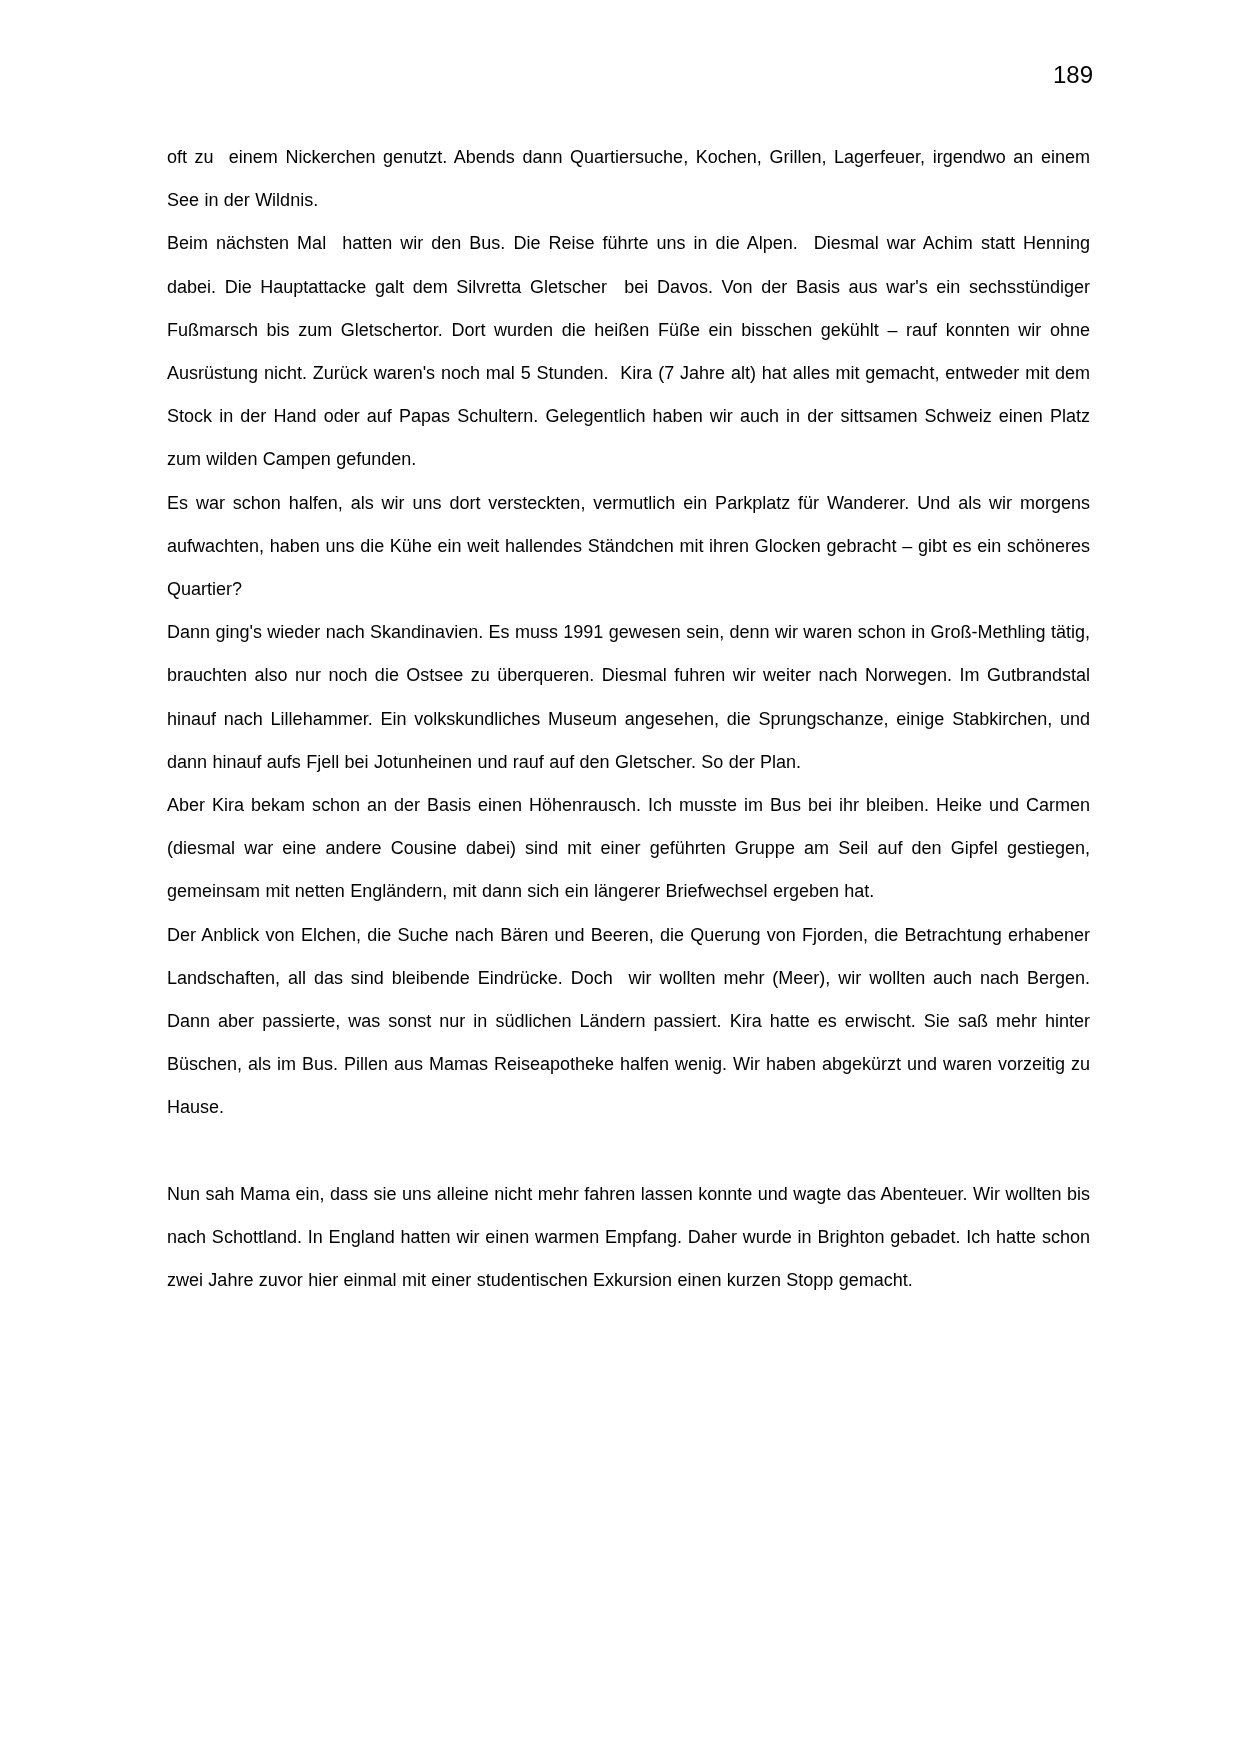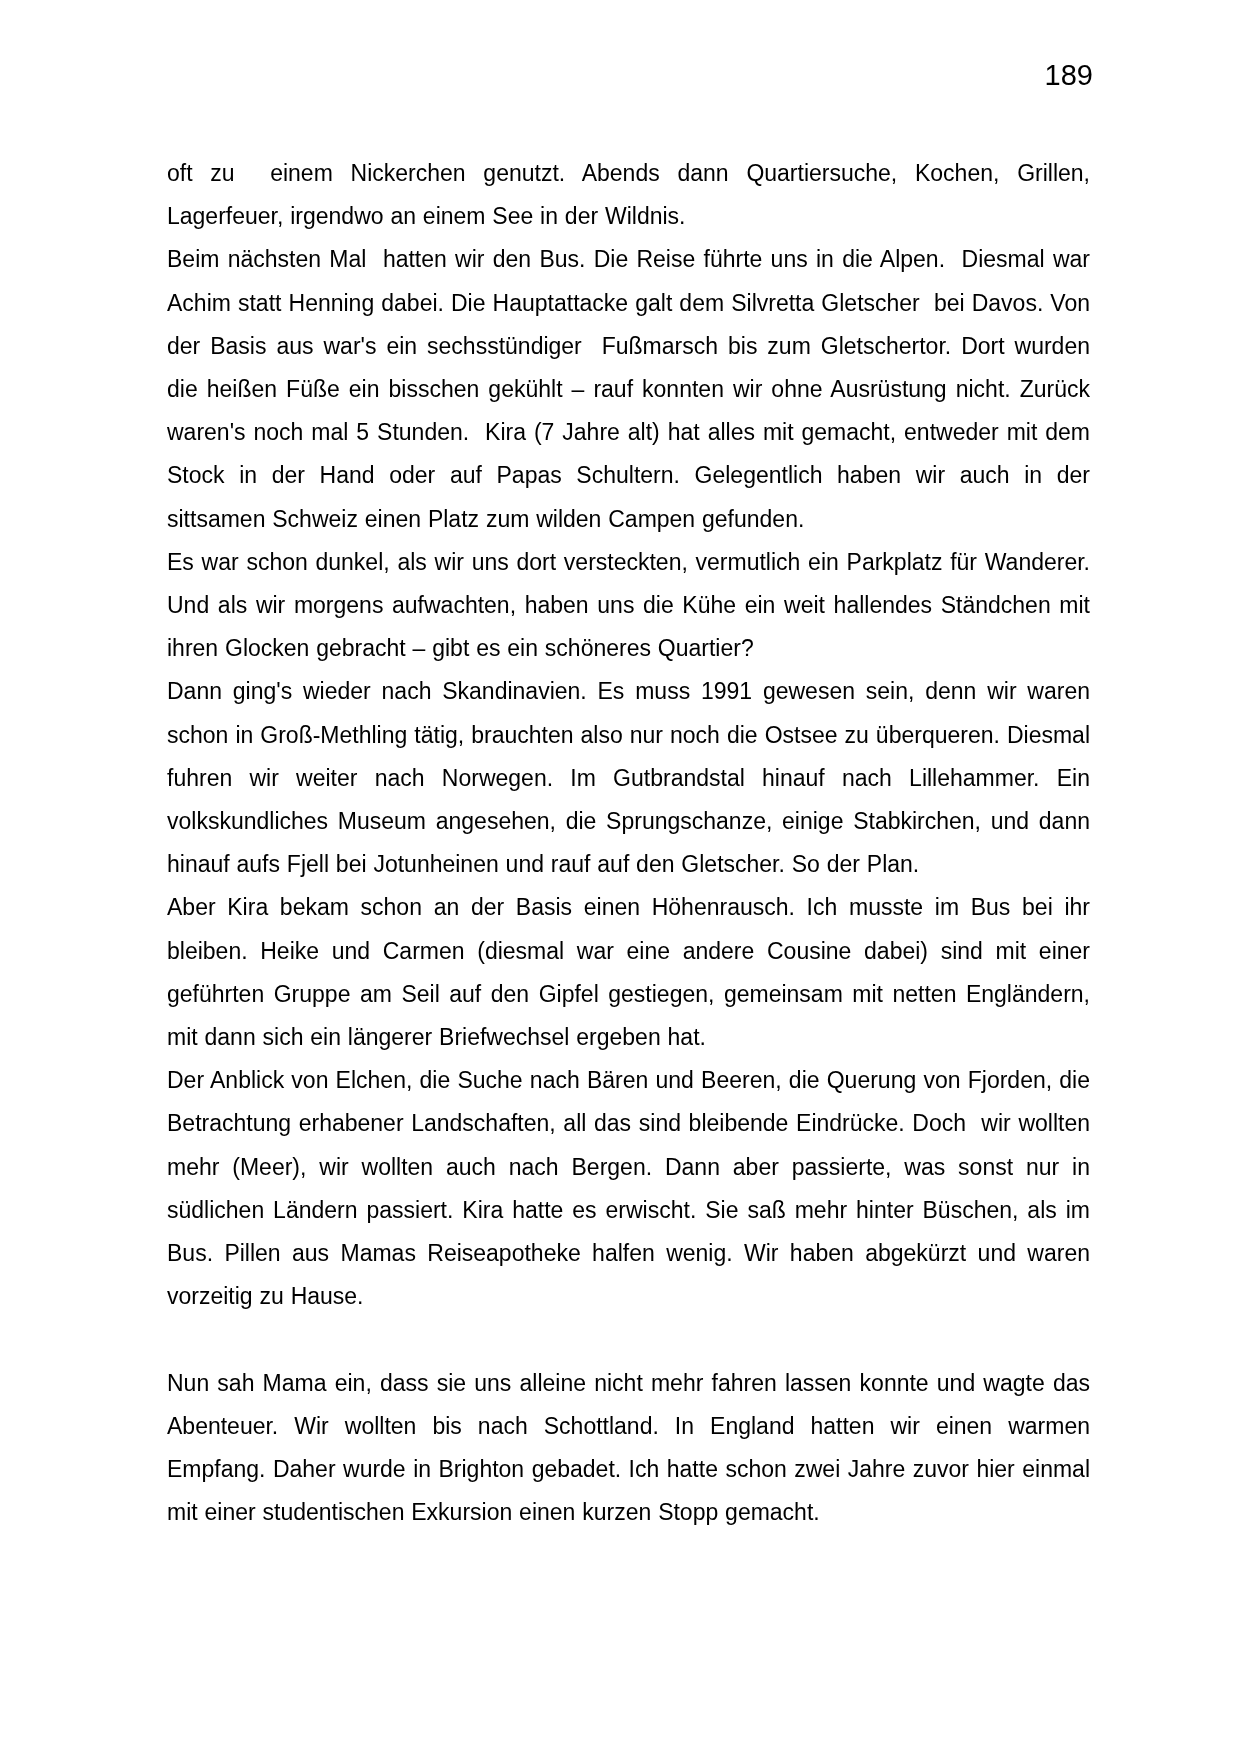--- a/index.html
+++ b/index.html
@@ -17,30 +17,30 @@
   }
   .page {
     position: absolute;
     inset: 0;
     background: #ffffff;
   }
   .page-number {
     position: absolute;
     top: 61px;
     right: 147px;
-    font-size: 29px;
+    font-size: 24px;
     line-height: 28px;
     text-align: right;
   }
   .body-text {
     position: absolute;
-    top: 152px;
+    top: 136px;
     left: 167px;
     width: 923px;
-    font-size: 23px;
+    font-size: 18px;
     line-height: 43.2px;
   }
   .para {
     margin: 0;
     padding: 0;
     text-align: justify;
     white-space: pre-wrap;       
     word-spacing: 0.02em;
   }
   .para.blank {
@@ -48,20 +48,20 @@
   }
 </style>
 </head>
 <body>
 
 <div class="page">
   <div class="page-number">189</div>
   <div class="body-text">
       <p class="para">oft zu  einem Nickerchen genutzt. Abends dann Quartiersuche, Kochen, Grillen, Lagerfeuer, irgendwo an einem See in der Wildnis.</p>
       <p class="para">Beim nächsten Mal  hatten wir den Bus. Die Reise führte uns in die Alpen.  Diesmal war Achim statt Henning dabei. Die Hauptattacke galt dem Silvretta Gletscher  bei Davos. Von der Basis aus war's ein sechsstündiger  Fußmarsch bis zum Gletschertor. Dort wurden die heißen Füße ein bisschen gekühlt – rauf konnten wir ohne Ausrüstung nicht. Zurück waren's noch mal 5 Stunden.  Kira (7 Jahre alt) hat alles mit gemacht, entweder mit dem Stock in der Hand oder auf Papas Schultern. Gelegentlich haben wir auch in der sittsamen Schweiz einen Platz zum wilden Campen gefunden.</p>
-      <p class="para">Es war schon dunkel, als wir uns dort versteckten, vermutlich ein Parkplatz für Wanderer. Und als wir morgens aufwachten, haben uns die Kühe ein weit hallendes Ständchen mit ihren Glocken gebracht – gibt es ein schöneres Quartier?</p>
+      <p class="para">Es war schon halfen, als wir uns dort versteckten, vermutlich ein Parkplatz für Wanderer. Und als wir morgens aufwachten, haben uns die Kühe ein weit hallendes Ständchen mit ihren Glocken gebracht – gibt es ein schöneres Quartier?</p>
       <p class="para">Dann ging's wieder nach Skandinavien. Es muss 1991 gewesen sein, denn wir waren schon in Groß-Methling tätig, brauchten also nur noch die Ostsee zu überqueren. Diesmal fuhren wir weiter nach Norwegen. Im Gutbrandstal hinauf nach Lillehammer. Ein volkskundliches Museum angesehen, die Sprungschanze, einige Stabkirchen, und dann hinauf aufs Fjell bei Jotunheinen und rauf auf den Gletscher. So der Plan.</p>
       <p class="para">Aber Kira bekam schon an der Basis einen Höhenrausch. Ich musste im Bus bei ihr bleiben. Heike und Carmen (diesmal war eine andere Cousine dabei) sind mit einer geführten Gruppe am Seil auf den Gipfel gestiegen, gemeinsam mit netten Engländern, mit dann sich ein längerer Briefwechsel ergeben hat.</p>
       <p class="para">Der Anblick von Elchen, die Suche nach Bären und Beeren, die Querung von Fjorden, die Betrachtung erhabener Landschaften, all das sind bleibende Eindrücke. Doch  wir wollten mehr (Meer), wir wollten auch nach Bergen. Dann aber passierte, was sonst nur in südlichen Ländern passiert. Kira hatte es erwischt. Sie saß mehr hinter Büschen, als im Bus. Pillen aus Mamas Reiseapotheke halfen wenig. Wir haben abgekürzt und waren vorzeitig zu Hause.</p>
       <p class="para blank"></p>
       <p class="para">Nun sah Mama ein, dass sie uns alleine nicht mehr fahren lassen konnte und wagte das Abenteuer. Wir wollten bis nach Schottland. In England hatten wir einen warmen Empfang. Daher wurde in Brighton gebadet. Ich hatte schon zwei Jahre zuvor hier einmal mit einer studentischen Exkursion einen kurzen Stopp gemacht.</p>
     </div>
 </div>
 
 </body></html>

